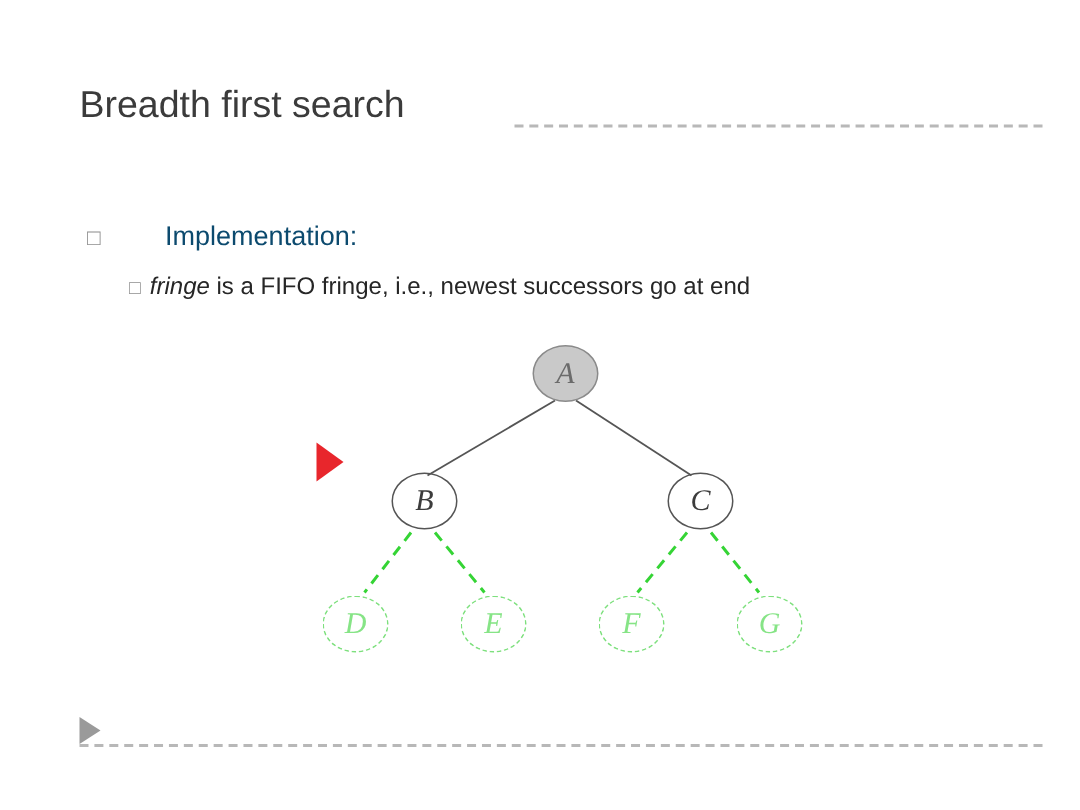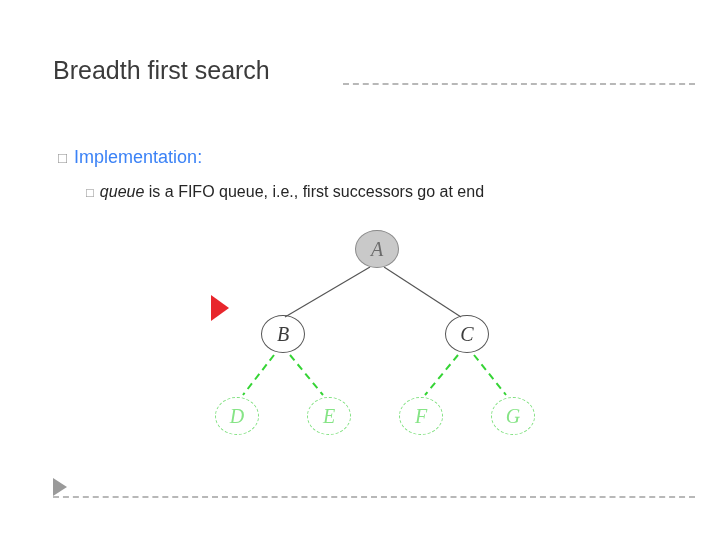--- a/index.html
+++ b/index.html
@@ -43,21 +43,21 @@
     color: #262626;
     white-space: nowrap;
   }
   .bullet-l1 .marker {
     color: #8f8f8f;
     font-size: 15px;
     margin-right: 7px;
   }
   .b1 { left: 45px; top: 113px; }
   .b2 { left: 45px; top: 147px; }
-  .b2 .txt { color: #3b82f6; }
+  .b2 .txt { color: #0c4a6e; margin-left: 36px; }
   .bullet-l2 {
     position: absolute;
     left: 73px;
     top: 183px;
     font-size: 16px;
     color: #262626;
     white-space: nowrap;
   }
   .bullet-l2 .marker {
     color: #8f8f8f;
@@ -136,21 +136,21 @@
 
   <div class="title">Breadth first search</div>
   <div class="title-rule"></div>
 
 
   <div class="bullet-l1 b2">
     <span class="marker">□</span><span class="txt">Implementation:</span>
   </div>
 
   <div class="bullet-l2">
-    <span class="marker">□</span><span class="ital">queue</span><span> is a FIFO queue, i.e., first successors go at end</span>
+    <span class="marker">□</span><span class="ital">fringe</span><span> is a FIFO fringe, i.e., newest successors go at end</span>
   </div>
 
   <div class="diagram">
 
     <svg width="400" height="215" style="position:absolute;left:0;top:0;">
       <line x1="197" y1="62" x2="112" y2="112" stroke="#555555" stroke-width="1.2"></line>
       <line x1="211" y1="62" x2="288" y2="112" stroke="#555555" stroke-width="1.2"></line>
       <line x1="101" y1="150" x2="70" y2="190" stroke="#35d435" stroke-width="2" stroke-dasharray="7,5"></line>
       <line x1="117" y1="150" x2="150" y2="190" stroke="#35d435" stroke-width="2" stroke-dasharray="7,5"></line>
       <line x1="285" y1="150" x2="252" y2="190" stroke="#35d435" stroke-width="2" stroke-dasharray="7,5"></line>

